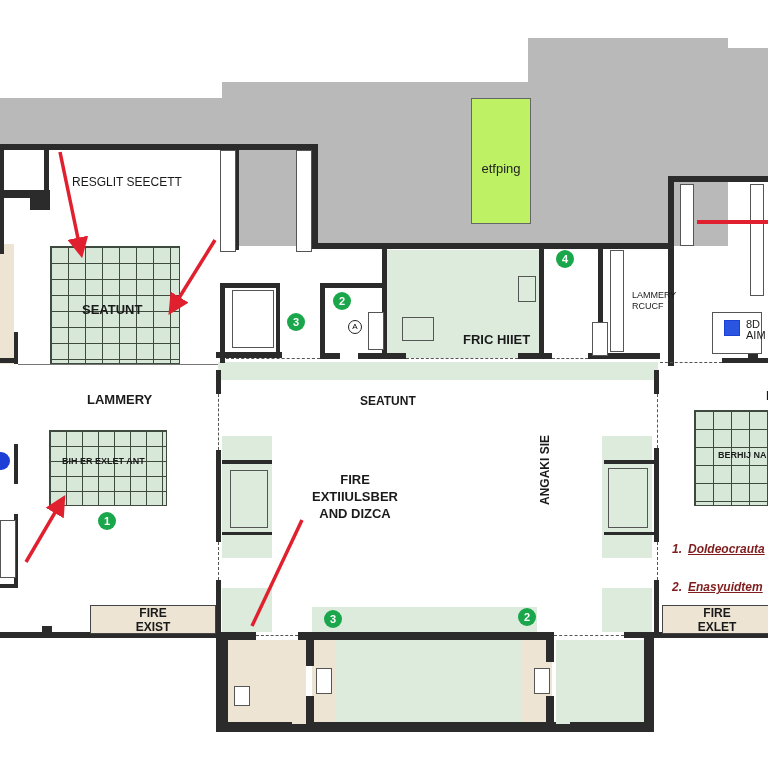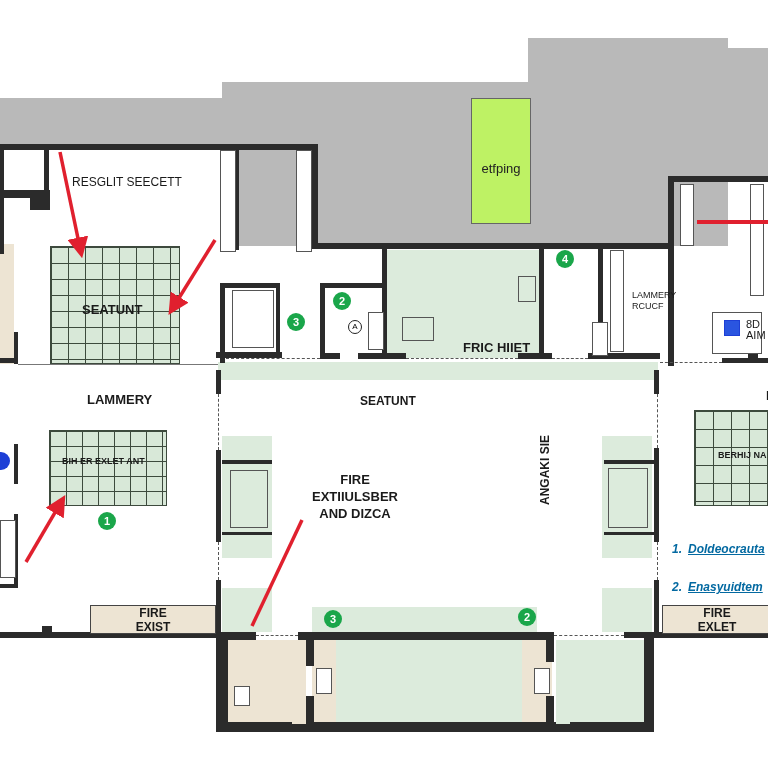--- a/index.html
+++ b/index.html
@@ -14,21 +14,21 @@
     background-image:
       linear-gradient(#3d4a3d 1px, transparent 1px),
       linear-gradient(90deg, #3d4a3d 1px, transparent 1px); }
   .marker { position:absolute; width:18px; height:18px; border-radius:50%; background:#1aa64a; color:#fff;
     font-size:11px; font-weight:bold; text-align:center; line-height:18px; }
   .dash { position:absolute; border-top:1px dashed #555; height:0; }
   .vdash { position:absolute; border-left:1px dashed #555; width:0; }
   .furn { position:absolute; border:1px solid #555; background:#fff; }
   .exitbox { position:absolute; background:#ede4d3; border:1px solid #444; text-align:center; font-weight:bold; font-size:12px; line-height:14px; color:#1a1a1a; }
   svg.overlay { position:absolute; left:0; top:0; }
-  .legend { position:absolute; color:#0369a1; font-style:italic; font-weight:bold; font-size:12px; text-decoration:underline; white-space:nowrap; }
+  .legend { position:absolute; color:#7f1d1d; font-style:italic; font-weight:bold; font-size:12px; text-decoration:underline; white-space:nowrap; }
 </style>
 </head>
 <body>
 
 <div class="abs gray" style="left:0;top:98px;width:222px;height:50px;"></div>
 <div class="abs gray" style="left:222px;top:82px;width:310px;height:164px;"></div>
 <div class="abs gray" style="left:528px;top:38px;width:200px;height:208px;"></div>
 <div class="abs gray" style="left:726px;top:48px;width:42px;height:134px;"></div>
 <div class="abs gray" style="left:630px;top:170px;width:42px;height:76px;"></div>
 
@@ -139,21 +139,21 @@
 <div class="furn" style="left:608px;top:468px;width:38px;height:58px;background:transparent;"></div>
 <div class="furn" style="left:0;top:520px;width:14px;height:56px;"></div>
 <div class="furn" style="left:712px;top:312px;width:48px;height:40px;"></div>
 
 <div class="grid" style="left:50px;top:246px;width:128px;height:116px;background-size:17px 16px;"></div>
 <div class="grid" style="left:49px;top:430px;width:116px;height:74px;background-size:16px 15px;"></div>
 <div class="grid" style="left:694px;top:410px;width:80px;height:94px;background-size:18px 18px;"></div>
 
 <div class="label" style="left:72px;top:175px;font-size:12px;font-weight:normal;">RESGLIT SEECETT</div>
 <div class="label" style="left:82px;top:302px;font-size:13px;">SEATUNT</div>
-<div class="label" style="left:442px;top:340px;font-size:13px;padding-left:21px;">FRIC HIIET</div>
+<div class="label" style="left:442px;top:332px;font-size:13px;padding-left:21px;">FRIC HIIET</div>
 <div class="label" style="left:632px;top:290px;font-size:9px;font-weight:normal;line-height:11px;">
   <div style="width:30px;white-space:normal;">LAMMERY RCUCF</div>
 </div>
 <div class="label" style="left:87px;top:392px;font-size:13px;">LAMMERY</div>
 <div class="label" style="left:62px;top:456px;font-size:9px;">BIH ER EXLET ANT</div>
 <div class="label" style="left:360px;top:394px;font-size:12px;">SEATUNT</div>
 <div class="label" style="left:300px;top:471px;width:110px;font-size:13px;text-align:center;line-height:17px;">
   <div>FIRE</div>
   <div>EXTIIULSBER</div>
   <div>AND DIZCA</div>

